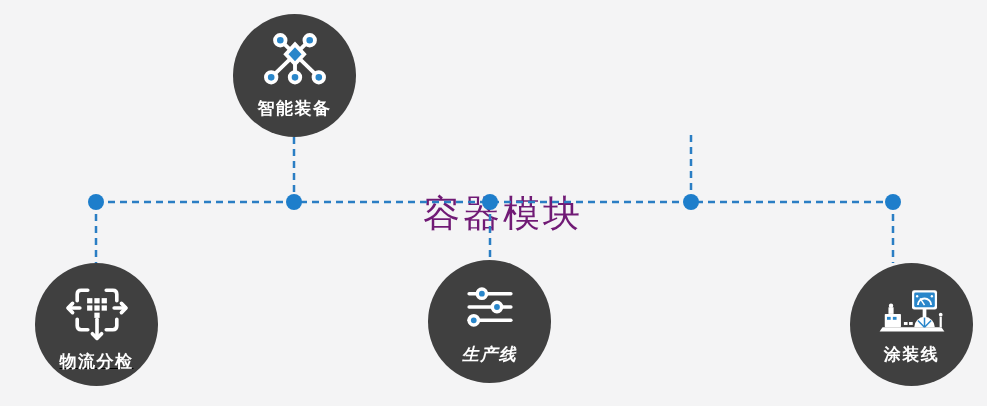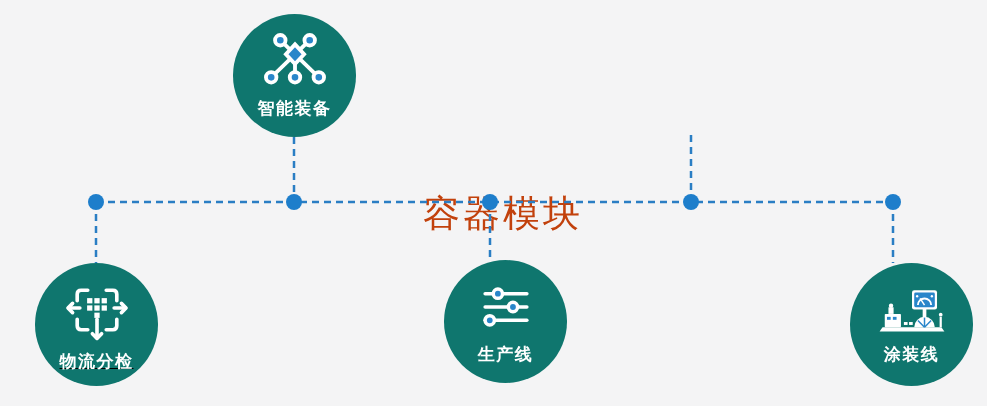--- a/index.html
+++ b/index.html
@@ -13,39 +13,39 @@
     overflow: hidden;
   }
 
   .watermark {
     position: absolute;
     left: 503px;
     top: 214px;
     transform: translate(-50%, -50%);
     font-size: 37px;
     letter-spacing: 3px;
-    color: #c2410c;
+    color: #701a75;
     white-space: nowrap;
     user-select: none;
     z-index: 1;
   }
 
   .connectors {
     position: absolute;
     left: 0; top: 0;
     width: 987px; height: 406px;
     z-index: 2;
   }
 
   .node {
     position: absolute;
     width: 123px;
     height: 123px;
     border-radius: 50%;
-    background: #0f766e;
+    background: #404040;
     display: flex;
     flex-direction: column;
     align-items: center;
     justify-content: center;
     z-index: 3;
     cursor: pointer;
   }
 
   .node .icon { line-height: 0; }
   .node .icon svg { display: block; }
@@ -55,21 +55,21 @@
     color: #ffffff;
     font-size: 17px;
     font-weight: bold;
     letter-spacing: 1.5px;
     white-space: nowrap;
   }
 
   .pos-smart      { left: 233px; top: 14px;  }
   .pos-warehouse  { left: 630px; top: 12px;  }
   .pos-logistics  { left: 35px;  top: 263px; text-decoration: underline; }
-  .pos-production { left: 444px; top: 260px; }
+  .pos-production { left: 428px; top: 260px; font-style: italic; }
   .pos-coating    { left: 850px; top: 263px; }
 </style>
 </head>
 <body>
 
 <div class="canvas">
 
   <div class="watermark">容器模块</div>
 
   <svg class="connectors" viewBox="0 0 987 406" xmlns="http://www.w3.org/2000/svg">

